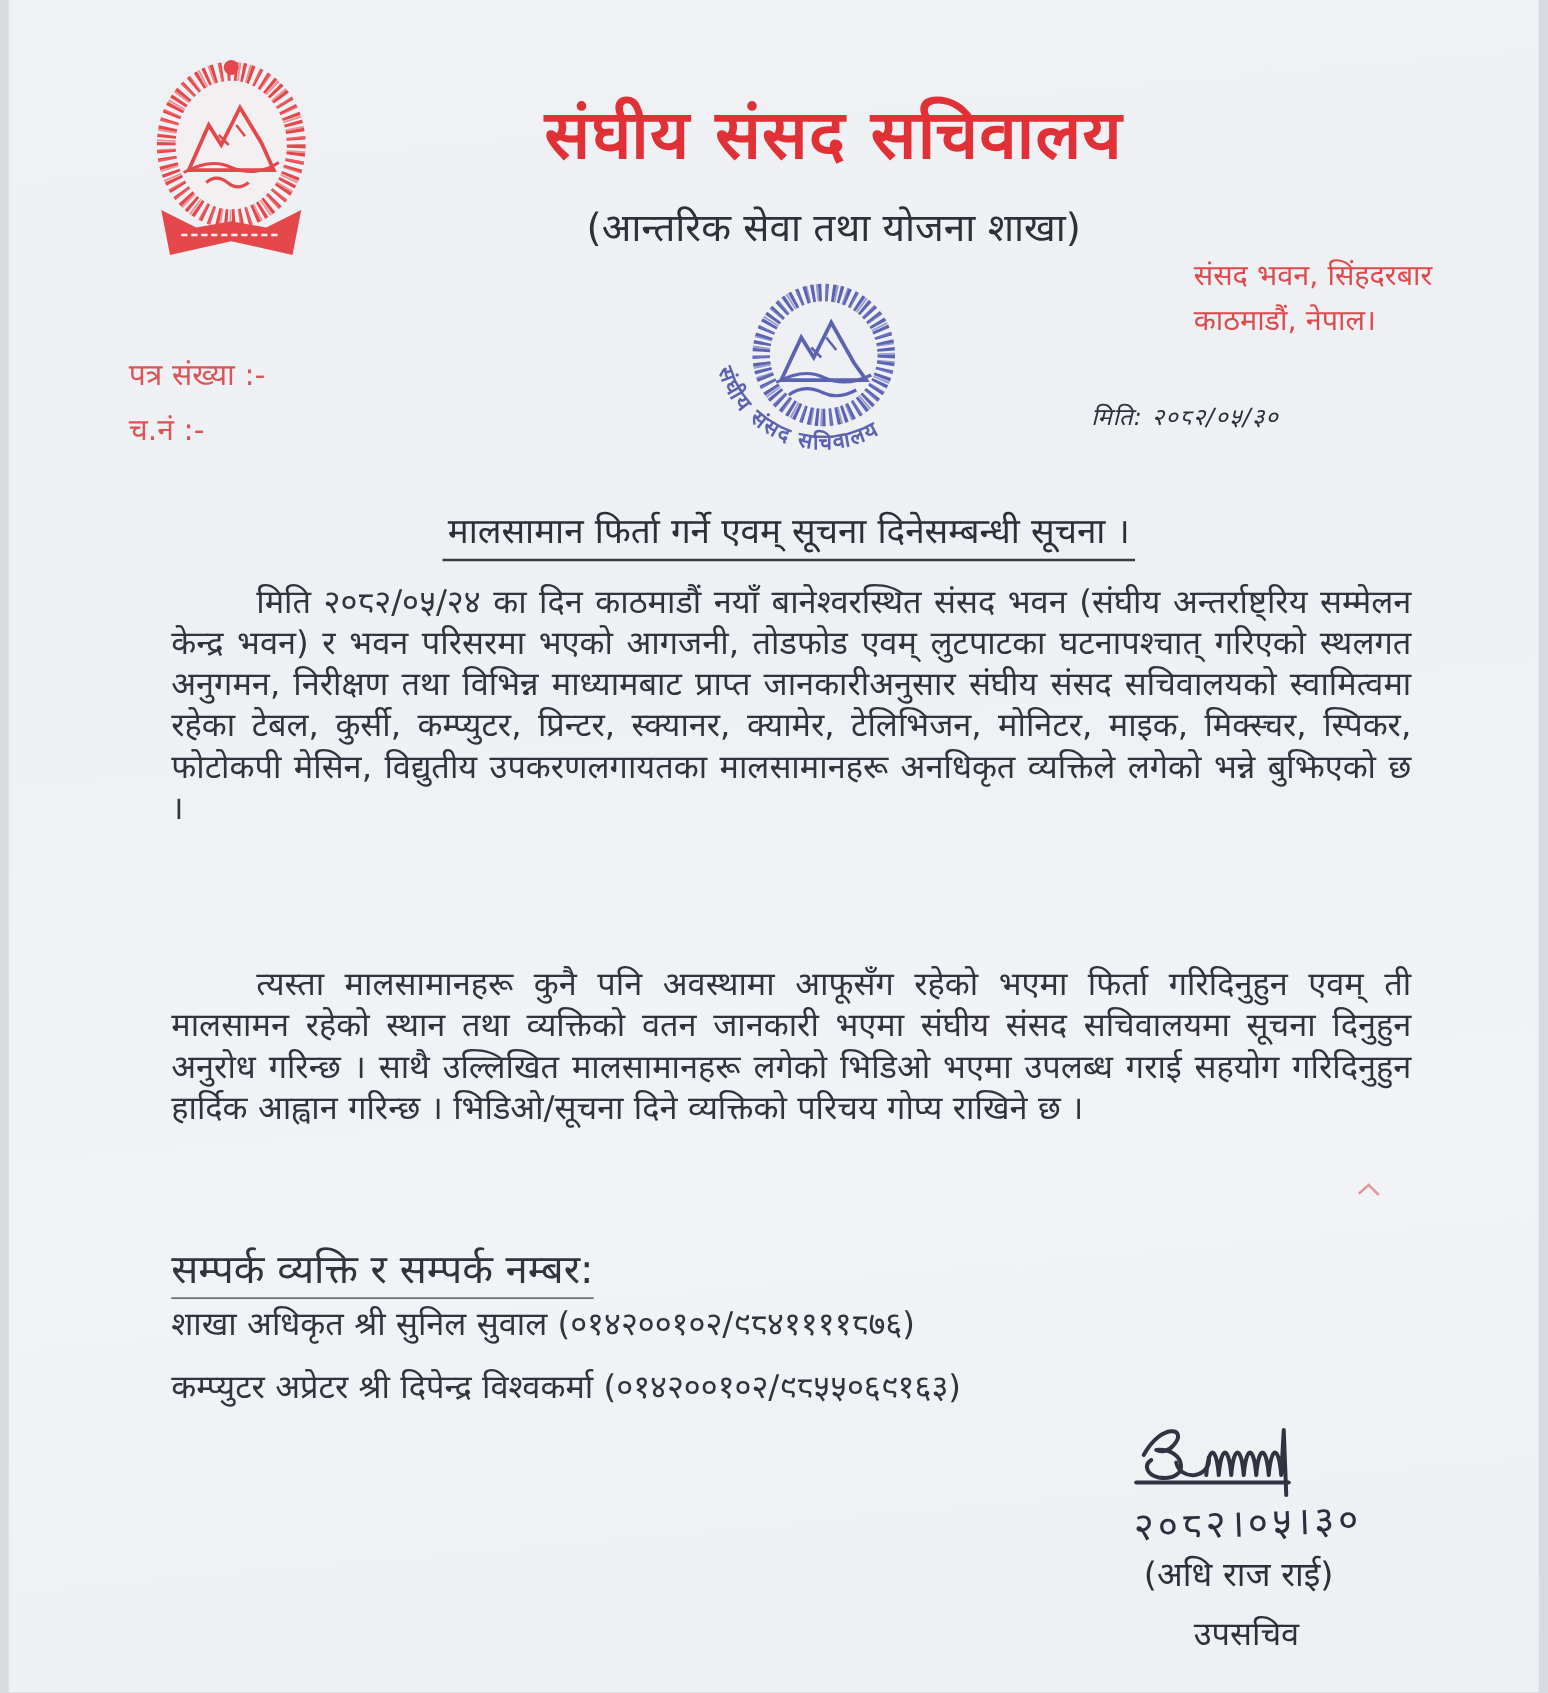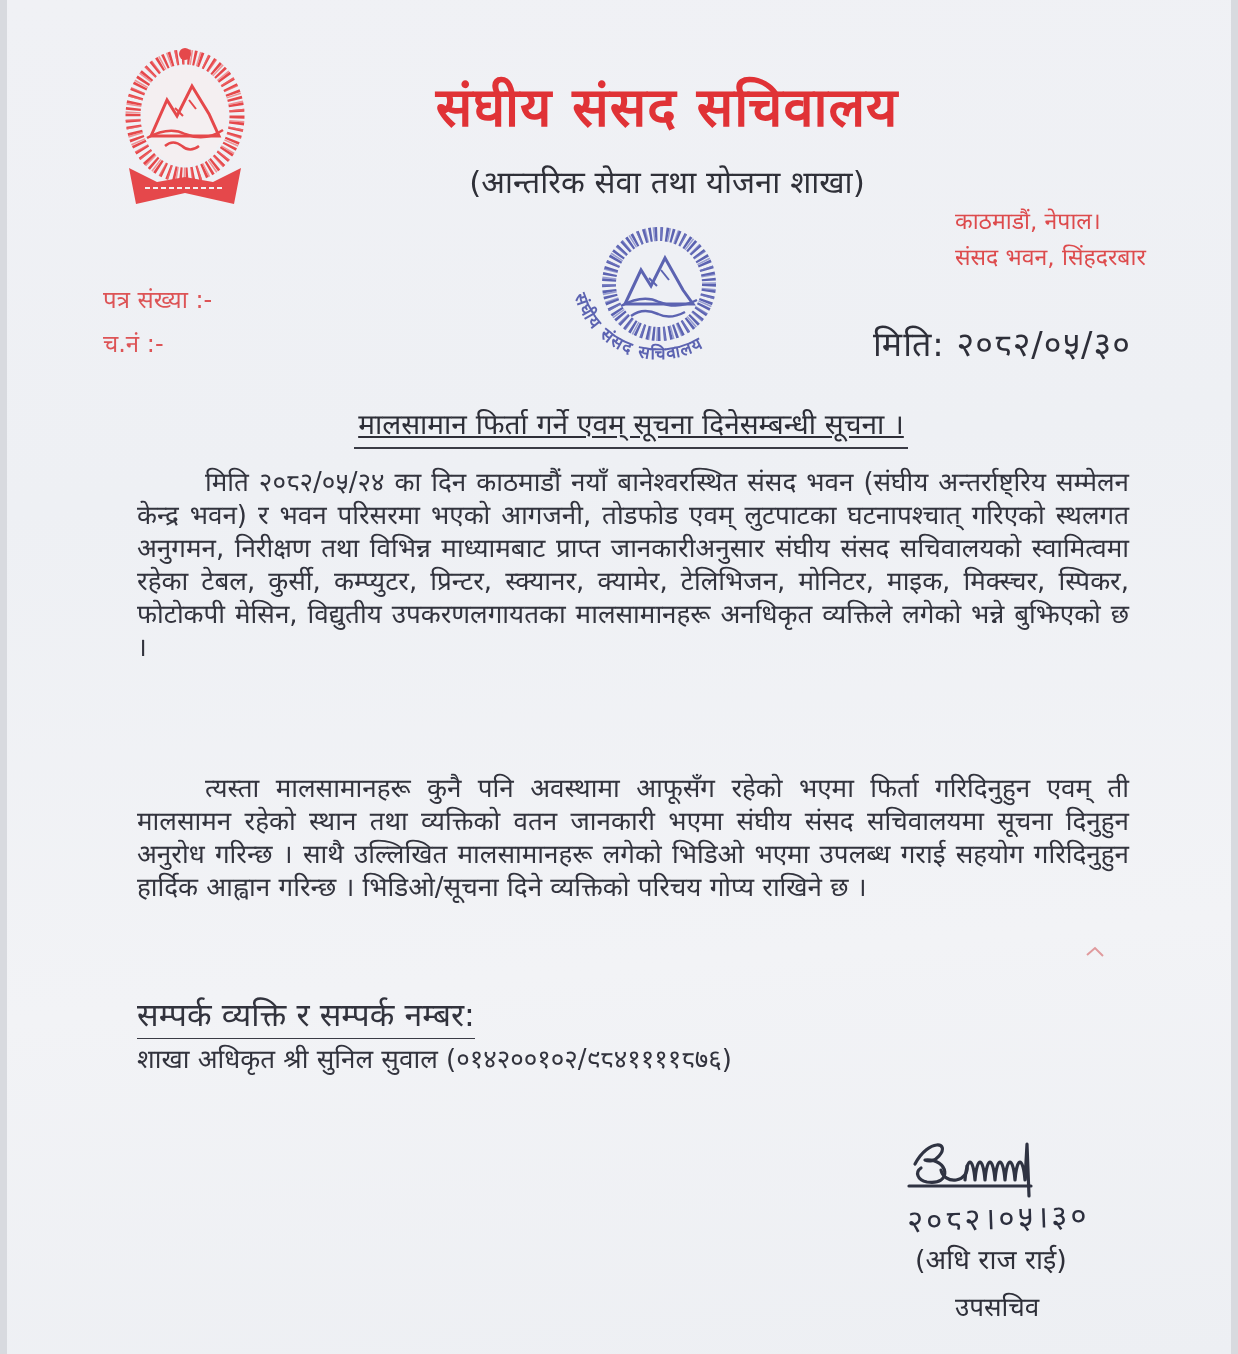--- a/index.html
+++ b/index.html
@@ -26,30 +26,29 @@
     text-align:center;
     font-size:31px;color:#2f3038;
   }
   .address-block{
     left:948px;top:203px;width:270px;
     font-size:23px;line-height:36px;color:#dd4b4d;
   }
   .letter-no{left:96px;top:282px;font-size:24px;color:#dd5456;}
   .ref-no{left:96px;top:326px;font-size:24px;color:#dd5456;}
   .stamp-blue{left:550px;top:216px;width:204px;height:172px;opacity:.92;}
-  .date-line{left:866px;top:320px;font-size:34px;color:#2e2f39;letter-spacing:1px;}
+  .date-line{left:866px;top:320px;font-size:19px;color:#2e2f39;letter-spacing:1px;font-style:italic;}
   
   .subject{
     left:130px;top:404px;width:988px;
     text-align:center;font-size:28px;color:#2d2e37;
   }
   .subject span{
     border-bottom:2px solid #3a3b45;
     padding:0 4px 6px 4px;
-    text-decoration:underline;
   }
   
   .para{
     left:130px;width:992px;
     font-size:26px;line-height:33px;
     text-align:justify;text-indent:68px;
     color:#32333d;
   }
   .para1{top:466px;}
   .para2{top:772px;}
@@ -87,22 +86,22 @@
       <circle cx="70" cy="12" r="6" fill="#e5484b"></circle>
       <path d="M14,126 L42,140 L70,135 L98,140 L126,126 L119,162 L70,151 L21,162 Z" fill="#e5484b"></path>
       <path d="M30,146 l78,0" stroke="#f4eff1" stroke-width="2" stroke-dasharray="5 3"></path>
     </svg>
   </div>
 
   <div class="abs org-title">संघीय संसद सचिवालय</div>
   <div class="abs org-branch">(आन्तरिक सेवा तथा योजना शाखा)</div>
 
   <div class="abs address-block">
+    <div>संसद भवन, सिंहदरबार</div>
     <div>काठमाडौं, नेपाल।</div>
-    <div>संसद भवन, सिंहदरबार</div>
   </div>
 
   <div class="abs letter-no">पत्र संख्या :-</div>
   <div class="abs ref-no">च.नं :-</div>
 
   <div class="abs stamp-blue">
     <svg viewBox="0 0 204 172" width="204" height="172" aria-hidden="true">
       <defs>
         <path id="stamp-arc" d="M 16,74 A 88,88 0 0 0 188,74" fill="none"></path>
       </defs>
@@ -131,20 +130,21 @@
   <div class="abs artifact">
     <svg viewBox="0 0 20 14" width="20" height="14" aria-hidden="true">
       <path d="M2,10 L10,3 L18,11" fill="none" stroke="#e09a9d" stroke-width="2"></path>
     </svg>
   </div>
 
   <div class="abs contact-heading">
     <span>सम्पर्क व्यक्ति र सम्पर्क नम्बर:</span>
   </div>
   <div class="abs contact-line1">शाखा अधिकृत श्री सुनिल सुवाल (०१४२००१०२/९८४११११८७६)</div>
+  <div class="abs contact-line2">कम्प्युटर अप्रेटर श्री दिपेन्द्र विश्वकर्मा (०१४२००१०२/९८५५०६९१६३)</div>
 
   <div class="abs signature-svg">
     <svg viewBox="0 0 200 80" width="200" height="80" aria-hidden="true">
       <g fill="none" stroke="#2f3342" stroke-width="3.2" stroke-linecap="round" stroke-linejoin="round">
         <path d="M10,30 C24,4 46,8 34,22 C30,27 24,28 20,26 C44,24 48,52 22,48 C12,46 10,38 16,34"></path>
         <path d="M36,36 a13,12 0 1 0 26,-4"></path>
         <path d="M60,46 C62,22 68,22 70,46 C72,22 78,22 80,46 C82,22 88,22 90,46 C92,22 98,22 100,46 C102,22 108,22 110,46 C112,22 118,22 120,46 L122,10 L124,62"></path>
         <path d="M4,52 L126,52"></path>
       </g>
     </svg>

